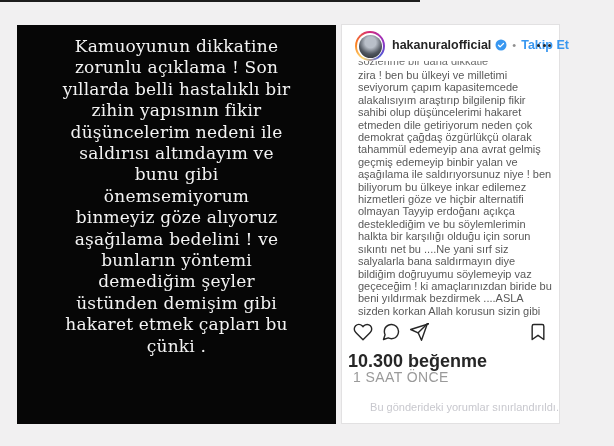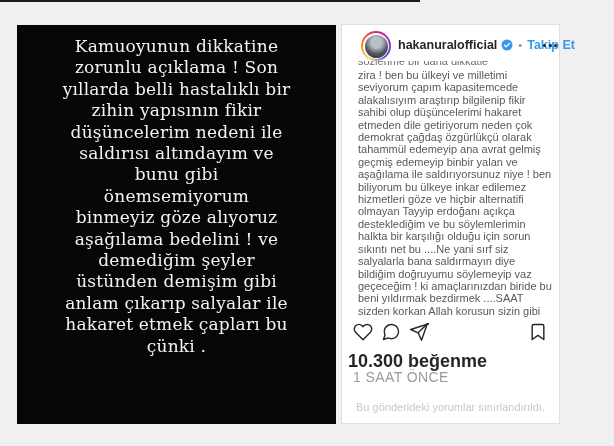--- a/index.html
+++ b/index.html
@@ -15,21 +15,21 @@
          display:flex;align-items:flex-start;justify-content:center;cursor:pointer;}
   .photo-text{margin-top:11px;width:300px;text-align:center;
               font-family:"DejaVu Serif",serif;font-size:17px;line-height:21.4px;
               color:#f3f3f3;letter-spacing:.2px;}
 
   
   .card{position:absolute;left:341px;top:24px;width:219px;height:400px;background:#ffffff;
         border:1px solid #e2e1e2;box-sizing:border-box;}
 
   
-  .header{position:absolute;left:13px;top:0;width:100%;height:38px;}
+  .header{position:absolute;left:7px;top:0;width:100%;height:38px;}
   .avatar-ring{position:absolute;left:6px;top:6px;width:30px;height:30px;border-radius:50%;
                background:conic-gradient(from 210deg,#feda75,#fa7e1e,#d62976,#962fbf,#4f5bd5,#feda75);
                display:flex;align-items:center;justify-content:center;cursor:pointer;}
   .avatar-inner{width:26px;height:26px;border-radius:50%;background:#fff;
                 display:flex;align-items:center;justify-content:center;}
   .avatar-img{width:23px;height:23px;border-radius:50%;
               background:radial-gradient(circle at 50% 32%,#b9bfc9 0 28%,#50565f 60%,#23262b 100%);}
   .user-row{position:absolute;left:43px;top:13px;display:flex;align-items:center;gap:4px;white-space:nowrap;}
   .username{font-size:12.5px;font-weight:bold;color:#262626;cursor:pointer;}
   .verified{width:12px;height:12px;display:inline-block;}
@@ -52,21 +52,21 @@
   .act svg{width:20px;height:20px;stroke:#262626;fill:none;stroke-width:1.7;
            stroke-linecap:round;stroke-linejoin:round;}
   .act.save{margin-left:auto;margin-right:3px;}
 
   
   .likes{position:absolute;left:6px;top:326px;font-size:18px;font-weight:bold;color:#262626;cursor:pointer;}
   .time{position:absolute;left:11px;top:344px;font-size:14px;color:#9a9a9a;
         text-transform:uppercase;letter-spacing:.4px;}
 
   
-  .restricted{position:absolute;left:0;top:376px;width:100%;text-align:center;
+  .restricted{position:absolute;left:0;top:376px;width:100%;text-align:right;
               font-size:11px;color:#c8c8ce;}
 </style>
 </head>
 <body>
 
 <div class="stage">
 
   <div class="top-strip"></div>
 
   <div class="photo">
@@ -74,23 +74,23 @@
         <div>Kamuoyunun dikkatine</div>
         <div>zorunlu açıklama ! Son</div>
         <div>yıllarda belli hastalıklı  bir</div>
         <div>zihin yapısının fikir</div>
         <div>düşüncelerim nedeni ile</div>
         <div>saldırısı  altındayım ve</div>
         <div>bunu gibi</div>
         <div>önemsemiyorum</div>
         <div>binmeyiz göze alıyoruz</div>
         <div>aşağılama bedelini ! ve</div>
+        <div>bunların yöntemi</div>
         <div>demediğim şeyler</div>
         <div>üstünden demişim gibi</div>
-        <div>anlam çıkarıp salyalar ile</div>
         <div>hakaret etmek çapları bu</div>
         <div>çünki .</div>
       </div>
   </div>
 
   <div class="card">
 
     <div class="header">
       <div class="avatar-ring">
         <div class="avatar-inner">
@@ -129,21 +129,21 @@
           <div class="cap-line">aşağılama ile saldırıyorsunuz niye ! ben</div>
           <div class="cap-line">biliyorum bu ülkeye inkar edilemez</div>
           <div class="cap-line">hizmetleri göze ve hiçbir alternatifi</div>
           <div class="cap-line">olmayan Tayyip erdoğanı açıkça</div>
           <div class="cap-line">desteklediğim ve bu söylemlerimin</div>
           <div class="cap-line">halkta bir karşılığı olduğu için sorun</div>
           <div class="cap-line">sıkıntı net bu ....Ne yani sırf siz</div>
           <div class="cap-line">salyalarla bana saldırmayın diye</div>
           <div class="cap-line">bildiğim doğruyumu söylemeyip vaz</div>
           <div class="cap-line">geçeceğim ! ki amaçlarınızdan biride bu</div>
-          <div class="cap-line">beni yıldırmak bezdirmek ....SAAT</div>
+          <div class="cap-line">beni yıldırmak bezdirmek ....ASLA</div>
           <div class="cap-line">sizden korkan Allah korusun sizin gibi</div>
         </div>
     </div>
 
     <div class="actions">
       <div class="act">
         <svg viewBox="0 0 24 24">
             <path d="M20.84 4.61a5.5 5.5 0 0 0-7.78 0L12 5.67l-1.06-1.06a5.5 5.5 0 0 0-7.78 7.78l1.06 1.06L12 21.23l7.78-7.78 1.06-1.06a5.5 5.5 0 0 0 0-7.78z"></path>
           </svg>
       </div>

